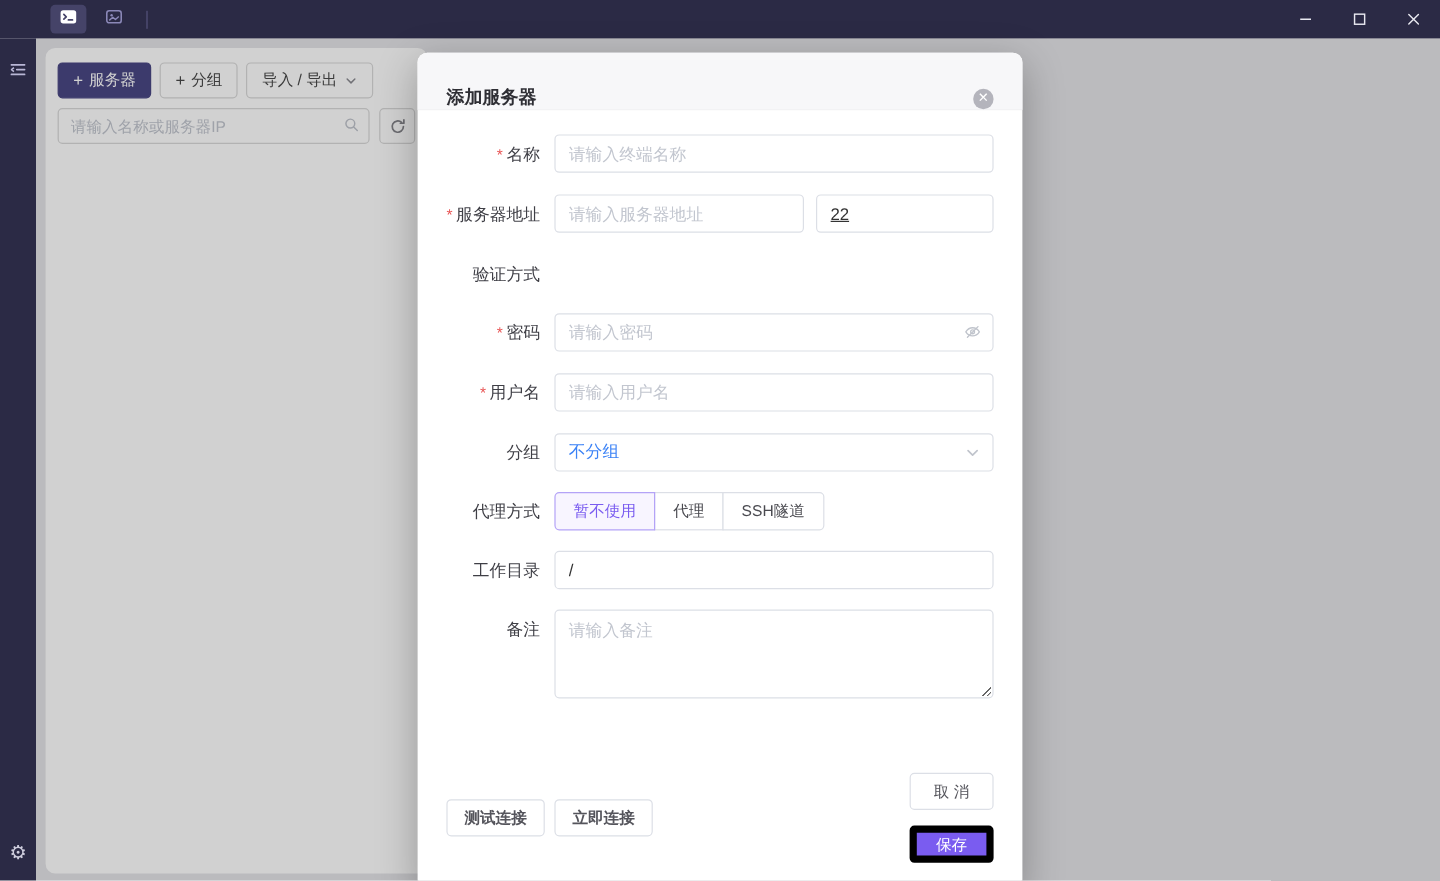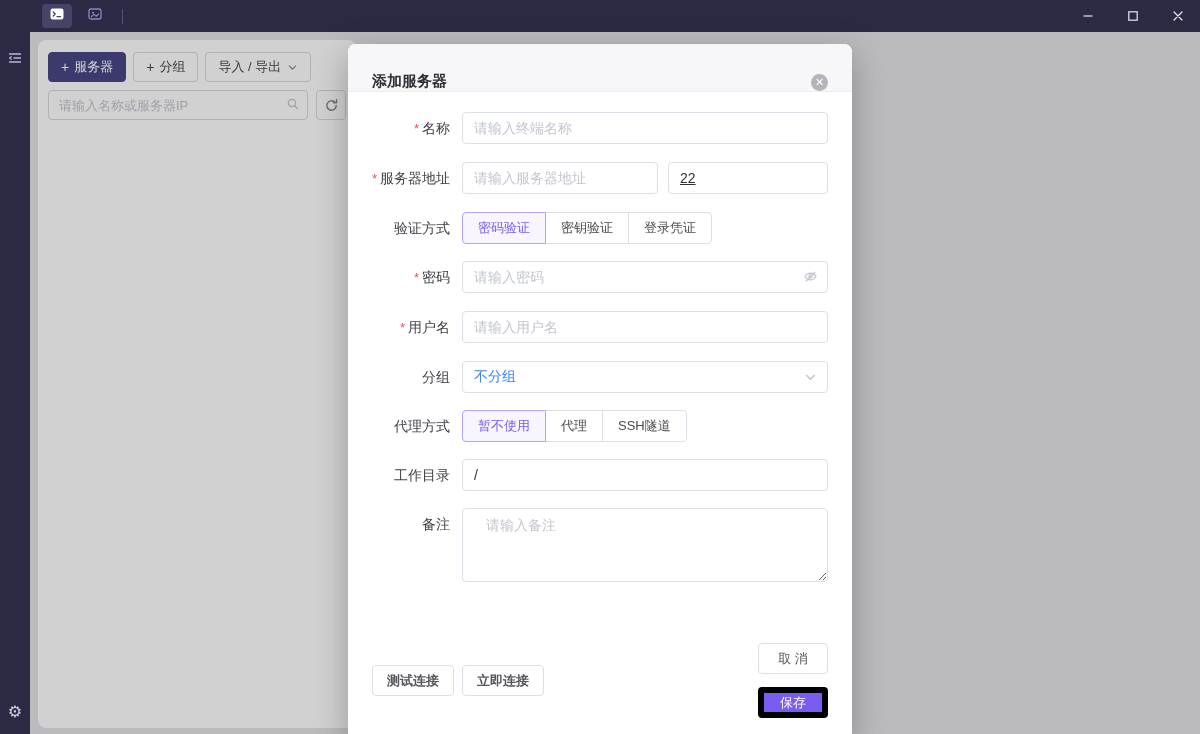--- a/index.html
+++ b/index.html
@@ -46,36 +46,36 @@
 
   .modal-body { padding:20px 24px 0; }
   .form-row { display:flex; align-items:flex-start; margin-bottom:17px; }
   .form-label { width:78px; margin-right:12px; flex:none; text-align:right; font-size:14px; color:#3f3f46; line-height:32px; white-space:nowrap; }
   .req { color:#e85454; margin-right:3px; font-size:13px; }
   .form-control { flex:1; min-width:0; }
   .input { width:100%; height:32px; border:1px solid #dcdfe6; border-radius:4px; padding:0 11px; font-size:14px; color:#333; background:#fff; outline:none; }
   input::placeholder, textarea::placeholder { color:#c2c6cf; }
   .addr-wrap { display:flex; gap:10px; }
   .addr-main { flex:1; min-width:0; }
-  .addr-port { width:160px; flex:none;text-decoration:underline; }
+  .addr-port { width:148px; flex:none;text-decoration:underline; }
   .pw-wrap { position:relative; }
   .pw-icon { position:absolute; right:10px; top:8px; }
 
   .segmented { display:inline-flex; }
   .seg-btn { height:32px; padding:0 15px; border:1px solid #dcdfe6; background:#fff; font-size:13px; color:#4a4a50; display:flex; align-items:center; margin-left:-1px; cursor:pointer; }
   .seg-btn:first-child { border-radius:4px 0 0 4px; margin-left:0; }
   .seg-btn:last-child { border-radius:0 4px 4px 0; }
   .seg-btn.active { color:#7a5cf0; border-color:#a astropurple; }
   .seg-btn.active { color:#7a5cf0; border-color:#b4a3f7; background:#f8f5ff; position:relative; z-index:1; }
 
   .select-box { position:relative; display:flex; align-items:center; cursor:pointer; }
   .select-box .select-text { font-size:14px; color:#3b82f6; }
   .select-chev { position:absolute; right:10px; top:9px; }
 
-  textarea.input { height:74px; padding:6px 23px; resize:vertical; line-height:1.5; font-family:"Liberation Sans","DejaVu Sans",sans-serif; }
+  textarea.input { height:74px; padding:6px 11px; resize:vertical; line-height:1.5; font-family:"Liberation Sans","DejaVu Sans",sans-serif; }
 
   .modal-footer { display:flex; align-items:center; padding:40px 24px 22px; }
   .f-left { display:flex; gap:8px;font-weight:bold; }
   .f-right { margin-left:auto; display:flex; gap:13px;flex-direction:column; }
   .f-btn { height:31px; padding:0 14px; border-radius:4px; font-size:13px; display:inline-flex; align-items:center; justify-content:center; cursor:pointer; white-space:nowrap; }
   .f-plain { background:#fff; border:1px solid #dcdfe6; color:#55555c; }
   .f-save { background:#7a5cf0; border:6px solid #000000; color:#fff; padding:0 16px; }
 </style>
 </head>
 <body>
@@ -197,27 +197,20 @@
         <div class="form-control">
           <div class="addr-wrap">
             <input class="input addr-main" type="text" placeholder="请输入服务器地址" style="">
             <input class="input addr-port" type="text" value="22" style="">
           </div>
         </div>
       </div>
 
       <div class="form-row">
         <div class="form-label"><span>验证方式</span></div>
-        <div class="form-control">
-          <div class="segmented">
-            <div class="seg-btn active">密码验证</div>
-            <div class="seg-btn">密钥验证</div>
-            <div class="seg-btn">登录凭证</div>
-          </div>
-        </div>
       </div>
 
       <div class="form-row">
         <div class="form-label"><span class="req">*</span><span>密码</span></div>
         <div class="form-control">
           <div class="pw-wrap">
             <input class="input" type="text" placeholder="请输入密码" style="">
             <span class="pw-icon">
               <svg width="15" height="15" viewBox="0 0 16 16">
                   <path d="M2 8s2.3-3.6 6-3.6S14 8 14 8s-2.3 3.6-6 3.6S2 8 2 8z" fill="none" stroke="#c0c4cc" stroke-width="1.2"></path>

